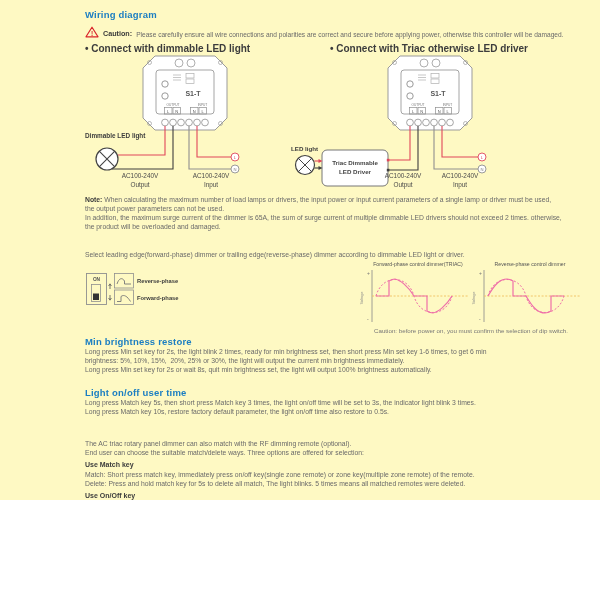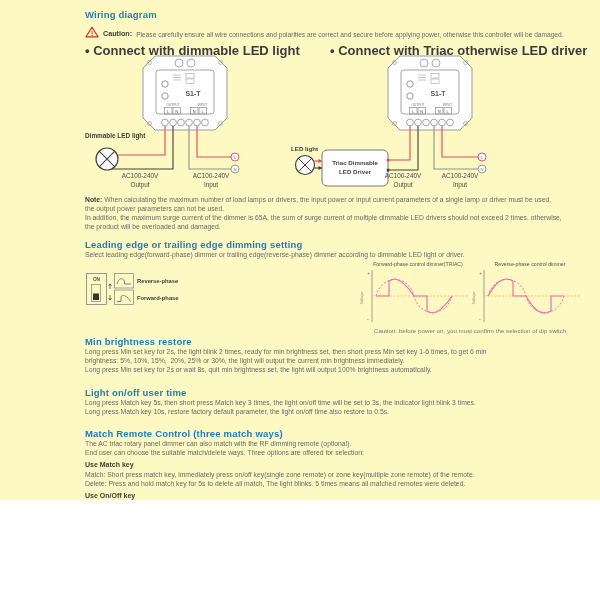--- a/index.html
+++ b/index.html
@@ -2,21 +2,21 @@
 <html><head>
 <meta charset="utf-8">
 <style>
   html,body{margin:0;padding:0;background:#ffffff;}
   body{width:600px;height:600px;font-family:"Liberation Sans",sans-serif;}
   .page{position:relative;width:600px;height:500px;overflow:hidden;background:#fef9c3;text-decoration:underline;}
   .abs{position:absolute;}
   .h1{color:#1b7ec2;font-size:9.5px;font-weight:bold;letter-spacing:.2px;}
   .body-text{font-size:6.8px;color:#6a6a6a;line-height:1.32;white-space:pre-wrap;width:512px;}
   .sub-title{font-size:7px;font-weight:bold;color:#3c3c3c;}
-  .bullet{font-size:13px;font-weight:bold;color:#3c3c3c;}
+  .bullet{font-size:10px;font-weight:bold;color:#3c3c3c;}
   .caution-row{display:flex;align-items:flex-end;gap:4px;}
   .caution-label{font-size:7.2px;font-weight:bold;color:#3a3a3a;}
   .caution-text{font-size:6.6px;color:#6a6a6a;}
   .chart-caution{font-size:6.2px;color:#777;}
   svg text{font-family:"Liberation Sans",sans-serif;}
 </style>
 </head>
 <body>
 
 <div class="page">
@@ -158,21 +158,20 @@
     <text x="482" y="158.8" text-anchor="middle" font-size="4.2" fill="#e0475a">L</text>
     <circle cx="482" cy="169" r="4" fill="#fff" stroke="#909090" stroke-width=".9"></circle>
     <text x="482" y="170.8" text-anchor="middle" font-size="4.2" fill="#808080">N</text>
   </svg>
 
   <div class="abs body-text" style="left:85px;top:196px"><span style="font-weight:bold;color:#3c3c3c">Note:</span> <span>When calculating the maximum number of load lamps or drivers, the input power or input current parameters of a single lamp or driver must be used,
 the output power parameters can not be used.
 In addition, the maximum surge current of the dimmer is 65A, the sum of surge current of multiple dimmable LED drivers should not exceed 2 times. otherwise,
 the product will be overloaded and damaged.</span></div>
 
-  <div class="abs h1" style="left:85px;top:239px">Leading edge or trailing edge dimming setting</div>
   <div class="abs body-text" style="left:85px;top:251px">Select leading edge(forward-phase) dimmer or trailing edge(reverse-phase) dimmer according to dimmable LED light or driver.</div>
 
   <svg class="abs" style="left:86px;top:273px" width="118" height="38">
     <rect x="0.5" y="0.5" width="20" height="31" fill="none" stroke="#8f8f8f" stroke-width=".9"></rect>
     <text x="10.5" y="8" text-anchor="middle" font-size="4.8" font-weight="bold" fill="#555">ON</text>
     <rect x="5.5" y="11.5" width="9" height="17" fill="none" stroke="#8f8f8f" stroke-width=".8"></rect>
     <rect x="7" y="20.5" width="6" height="6.5" fill="#333"></rect>
     <path d="M24,16 V11.5 M22.6,13 L24,10.8 L25.4,13" fill="none" stroke="#555" stroke-width=".8"></path>
     <path d="M24,22 V26.5 M22.6,25 L24,27.2 L25.4,25" fill="none" stroke="#555" stroke-width=".8"></path>
     <rect x="28.5" y="0.5" width="19" height="14.5" fill="none" stroke="#8f8f8f" stroke-width=".8"></rect>
@@ -209,21 +208,20 @@
 
   <div class="abs h1" style="left:85px;top:336px">Min brightness restore</div>
   <div class="abs body-text" style="left:85px;top:348px">Long press Min set key for 2s, the light blink 2 times, ready for min brightness set, then short press Min set key 1-6 times, to get 6 min
 brightness: 5%, 10%, 15%,  20%, 25% or 30%, the light will output the current min brightness immediately.
 Long press Min set key for 2s or wait 8s, quit min brightness set, the light will output 100% brightness automatically.</div>
 
   <div class="abs h1" style="left:85px;top:387px">Light on/off user time</div>
   <div class="abs body-text" style="left:85px;top:399px">Long press Match key 5s, then short press Match key 3 times, the light on/off time will be set to 3s, the indicator light blink 3 times.
 Long press Match key 10s, restore factory default parameter, the light on/off time also restore to 0.5s.</div>
 
-  <div class="abs h1" style="left:85px;top:428px">Match Remote Control (three match ways)</div>
   <div class="abs body-text" style="left:85px;top:440px">The AC triac rotary panel dimmer can also match with the RF dimming remote (optional).
 End user can choose the suitable match/delete ways. Three options are offered for selection:</div>
 
   <div class="abs sub-title" style="left:85px;top:461px">Use Match key</div>
   <div class="abs body-text" style="left:85px;top:471px">Match: Short press match key, immediately press on/off key(single zone remote) or zone key(multiple zone remote) of the remote.
 Delete: Press and hold match key for 5s to delete all match, The light blinks. 5 times means all matched remotes were deleted.</div>
 
   <div class="abs sub-title" style="left:85px;top:492px">Use On/Off key</div>
   <div class="abs body-text" style="left:85px;top:502px">Match: Turn on light, turn off, immediately press the On/Off key of the panel for 5s, then press on/off key (single zone remote) or zone key
             (multiple zone remote) of the RF remote within 5s. The LED indicator fast flash 3 times means match is successful.

